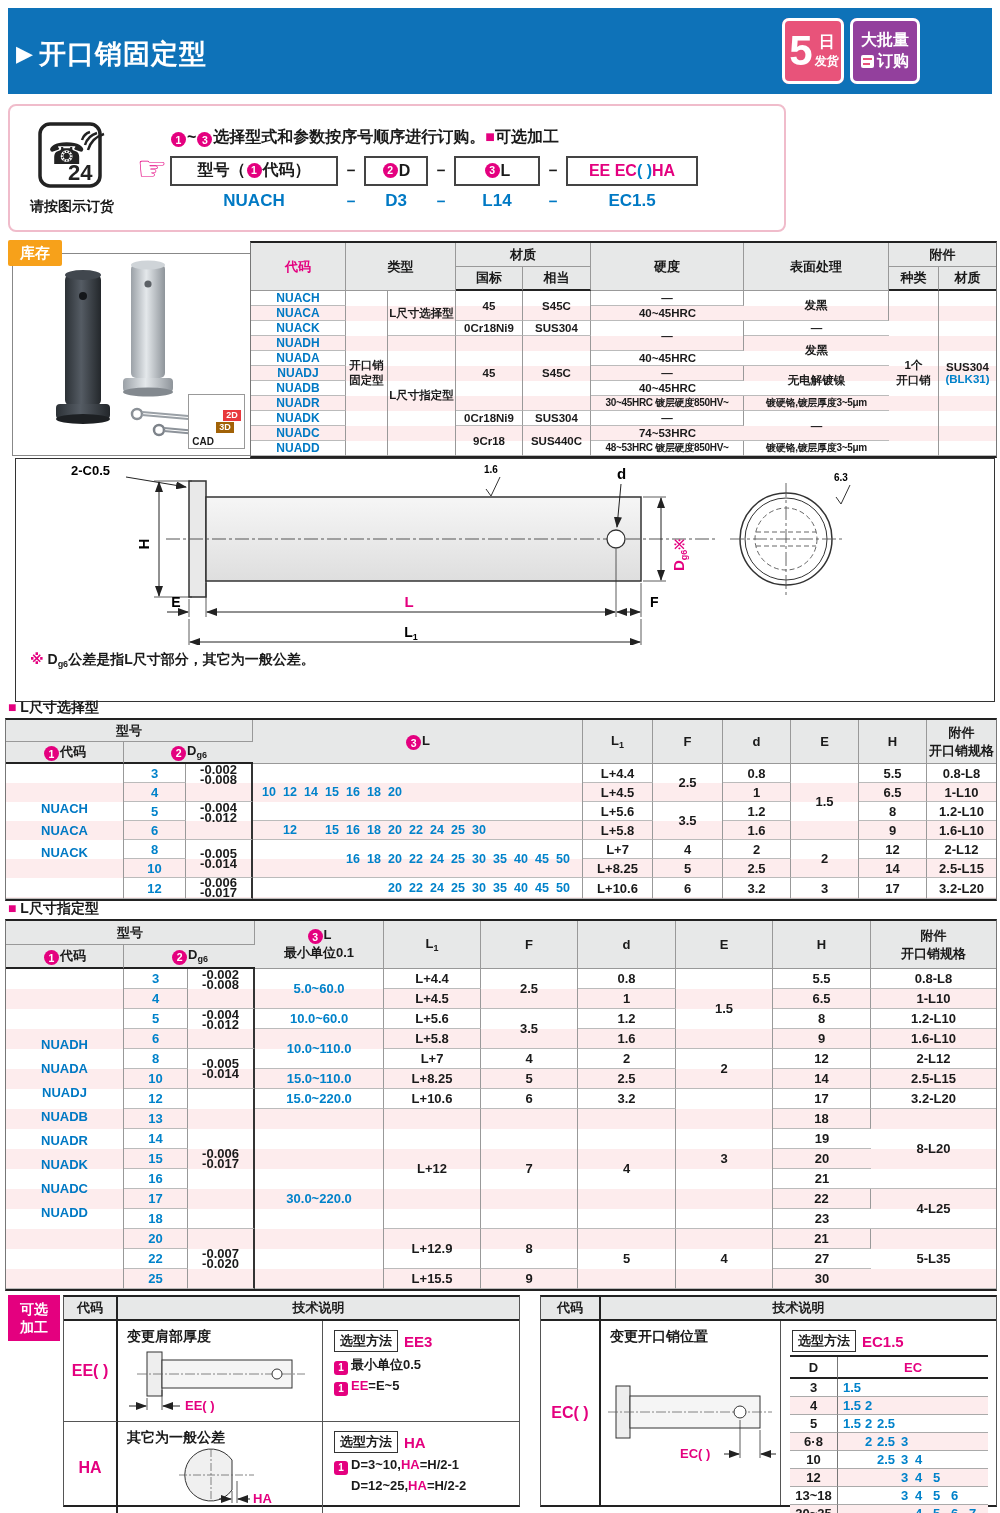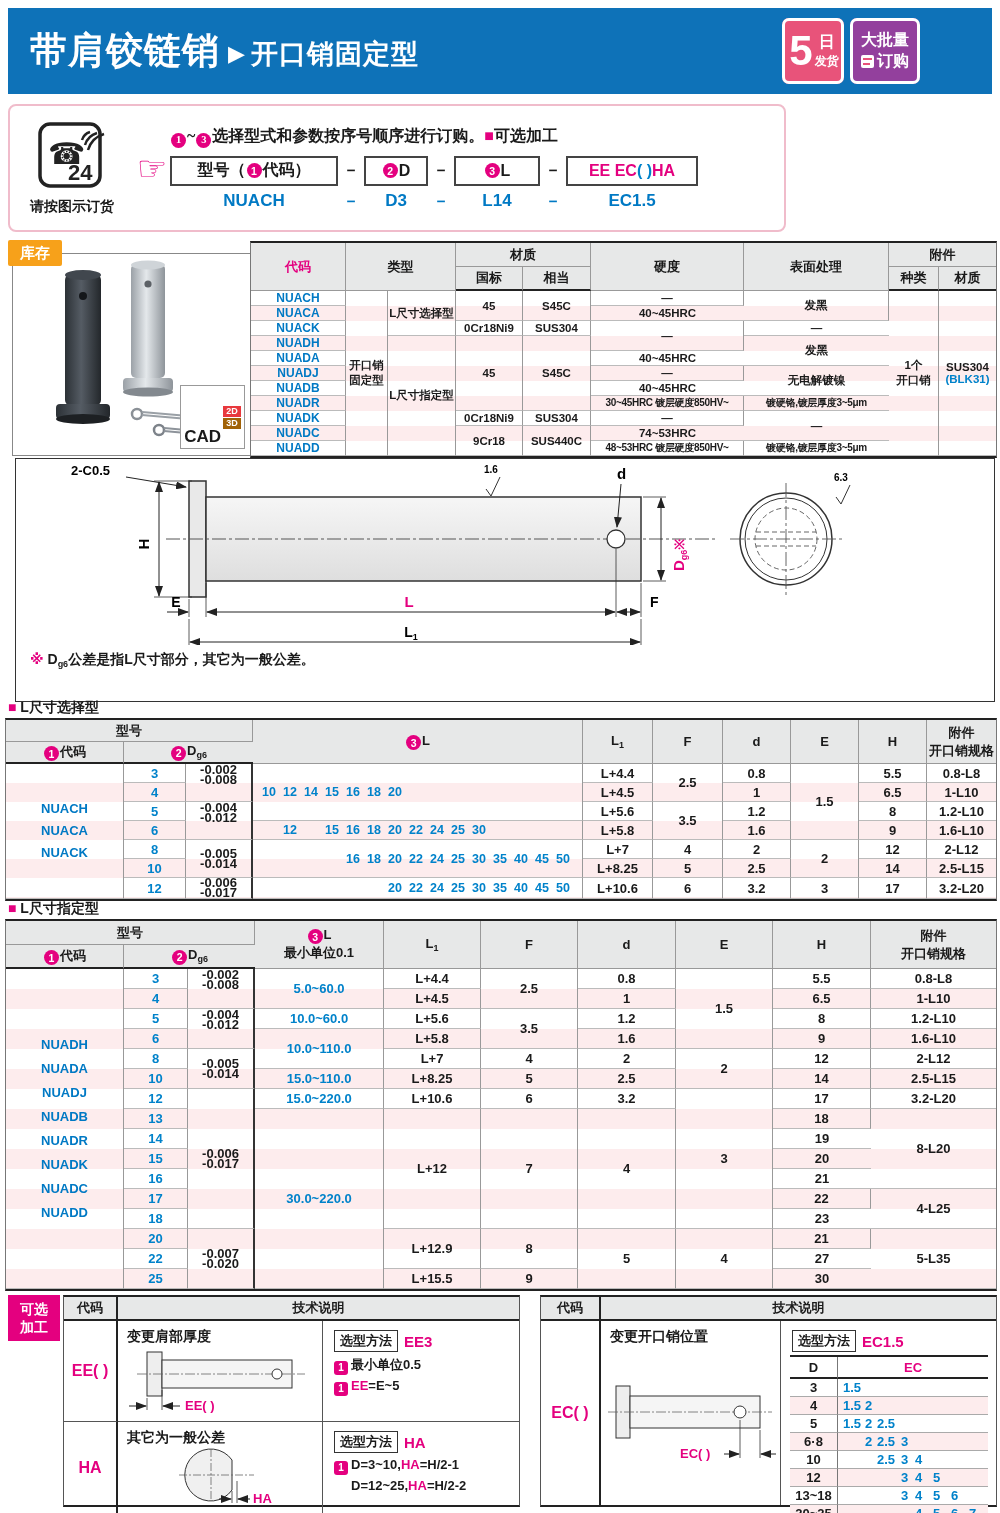--- a/index.html
+++ b/index.html
@@ -25,21 +25,21 @@
     background-image:linear-gradient(#e8537a 2px,transparent 2px),linear-gradient(#e8537a 2px,transparent 2px);
     background-size:9px 5px,7px 5px;background-position:2px 3px,2px 8px;background-repeat:no-repeat;}
 
   
   .pinkbox{border:2px solid #f0bccb;border-radius:8px;background:#fff;}
   #orderbox{left:8px;top:104px;width:774px;height:124px;display:flex;align-items:center;}
   #phoneblk{width:124px;text-align:center;}
   #phoneblk .cap{font-size:14px;font-weight:bold;margin-top:2px;}
   #finger{font-size:34px;color:#e4007f;width:36px;text-align:center;}
   #orderct{flex:1;}
-  #oline1{font-size:16px;font-weight:bold;margin:2px 0 8px 0;font-family:Liberation Serif, serif;}
+  #oline1{font-size:16px;font-weight:bold;margin:2px 0 8px 0;}
   .ogrid{display:grid;grid-template-columns:168px 26px 64px 26px 86px 26px 132px;align-items:center;}
   .obox{border:2px solid #444;height:26px;display:flex;align-items:center;justify-content:center;font-size:16px;font-weight:bold;background:#fff;}
   .odash{text-align:center;font-size:16px;font-weight:bold;}
   .exv{color:#0079c4;font-size:17px;font-weight:bold;text-align:center;margin-top:5px;}
   .exd{color:#0079c4;font-size:16px;font-weight:bold;text-align:center;margin-top:5px;}
 
   
   #pricebox{left:790px;top:104px;width:202px;height:124px;}
   #ptitle{position:absolute;left:66px;top:12px;font-size:14px;font-weight:bold;color:#0079c4;display:flex;align-items:center;gap:4px;}
   .cyandot{display:inline-block;width:13px;height:13px;border-radius:50%;background:#29abe2;box-shadow:inset 0 0 0 2px #7fd2f0;}
@@ -48,24 +48,24 @@
   #taxnote{position:absolute;left:4px;top:82px;width:90px;text-align:center;color:#0079c4;font-size:12.5px;font-weight:bold;}
   #ptable{position:absolute;left:66px;top:32px;border-collapse:collapse;}
   #ptable td{border:1.5px solid #333;font-size:11.5px;font-weight:bold;text-align:center;height:20px;padding:0 2px;}
   #ptable .c1{width:32px;}#ptable .c2{width:38px;}#ptable .c3{width:54px;}
 
   
   #stockbadge{left:8px;top:240px;width:54px;height:26px;background:#f7a11a;color:#fff;font-size:15px;font-weight:bold;
     display:flex;align-items:center;justify-content:center;border-radius:2px;z-index:3;}
   #photobox{left:12px;top:253px;width:238px;height:201px;border:1px solid #888;background:#fff;}
   #cadbadge{position:absolute;right:6px;bottom:6px;border:1px solid #999;background:#fff;display:flex;align-items:center;padding:1px 3px;gap:2px;}
-  #cadbadge .cad{font-size:17px;font-weight:bold;letter-spacing:0;margin-top:40px;}
+  #cadbadge .cad{font-size:10px;font-weight:bold;letter-spacing:0;margin-top:40px;}
   #cadbadge .stk{display:flex;flex-direction:column;gap:1px;}
   #cadbadge .d2,#cadbadge .d3{color:#fff;font-size:9px;font-weight:bold;width:18px;text-align:center;line-height:11px;}
-  #cadbadge .d2{background:#e8383d;}#cadbadge .d3{background:#a16207;}
+  #cadbadge .d2{background:#e8383d;margin-left:7px;}#cadbadge .d3{background:#a16207;}
 
   
   .dtwrap{border:1px solid #777;border-top:2px solid #222;border-bottom:2px solid #222;}
   table.dt{border-collapse:separate;border-spacing:0;table-layout:fixed;width:100%;}
   table.dt th{background:#e7e8e8;font-size:13px;font-weight:bold;border-right:1px solid #999;border-bottom:1px solid #999;
     box-sizing:border-box;padding:0 1px;text-align:center;}
   table.dt tr.hlast th{border-bottom:2px solid #222;}
   table.dt td{border-right:1px solid #999;border-bottom:1px solid #bbb;box-sizing:border-box;text-align:center;
     vertical-align:middle;font-weight:bold;padding:0 1px;background:transparent;}
   table.dt td:last-child,table.dt th:last-child{border-right:none;}
@@ -135,21 +135,20 @@
   #ectable-wrap .slot{font-size:13px;}
   #ectable-wrap .slots{padding-left:4px;}
   text{font-family:"Liberation Sans",sans-serif;}
 </style>
 </head>
 <body>
 
 <div id="page">
 
   <div id="hdr" class="abs">
-    <span class="t1">带肩铰链销</span>
     <span class="arr">▶</span>
     <span class="t2">开口销固定型</span>
     <div id="badge-day" class="badge">
       <span class="num">5</span>
       <span class="col">
         <span class="u1">日</span>
         <span class="u2">发货</span>
       </span>
     </div>
     <div id="badge-bulk" class="badge">

